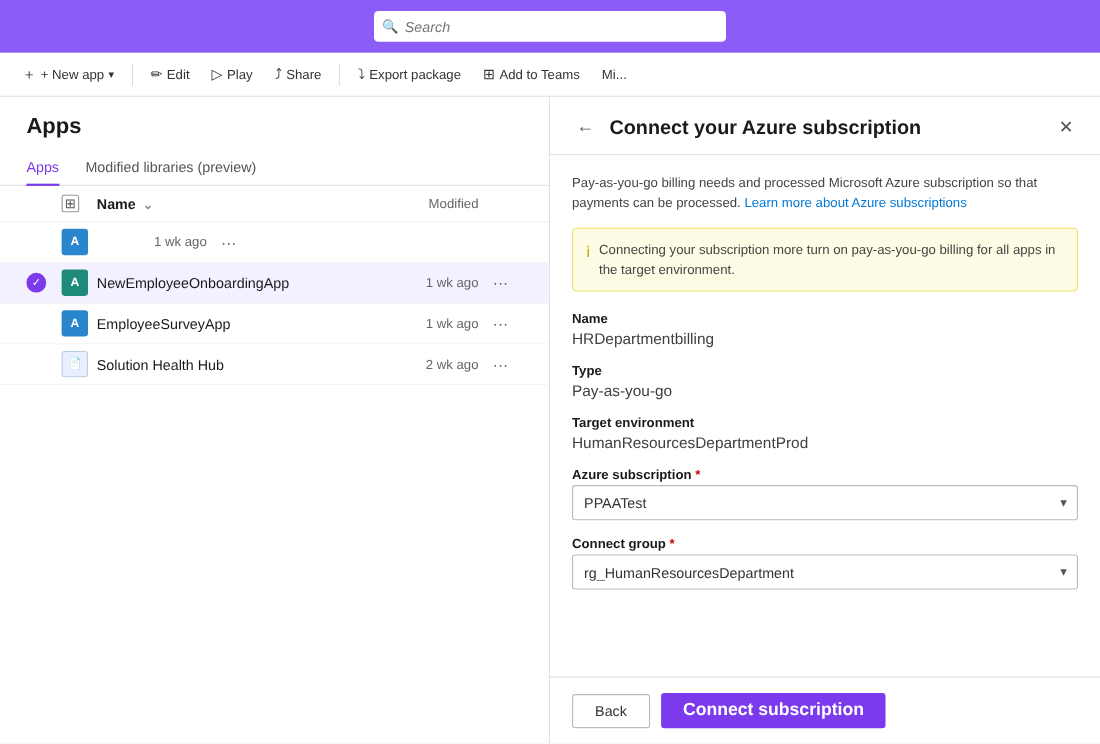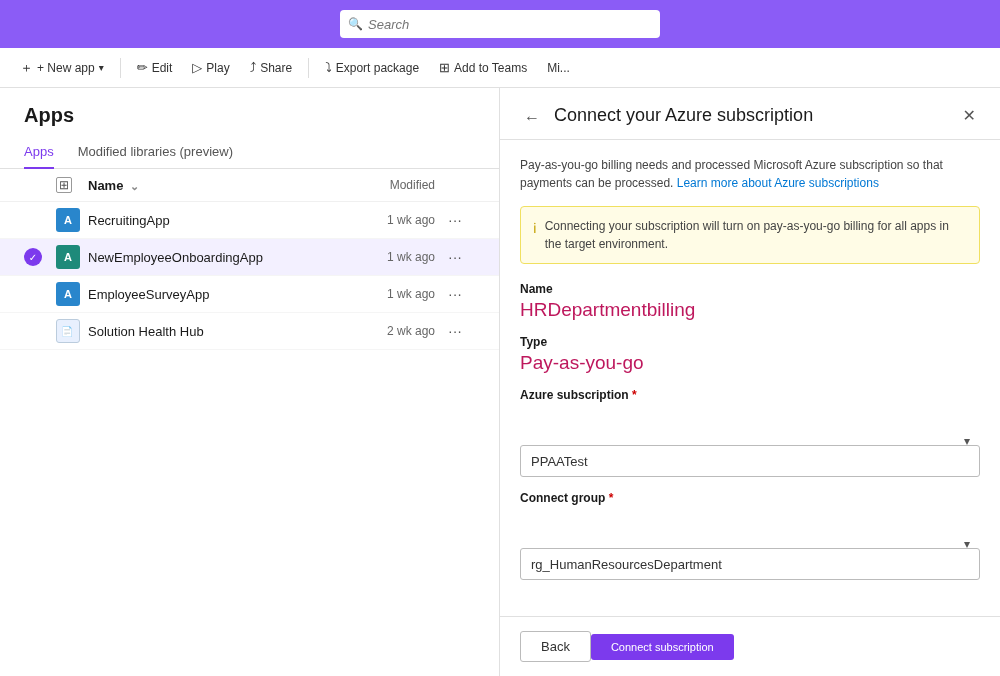--- a/index.html
+++ b/index.html
@@ -195,21 +195,21 @@
     .panel-back-btn {
       color: #555;
       cursor: pointer;
       font-size: 16px;
       border: none;
       background: none;
       padding: 2px 4px;
     }
     .panel-title {
       font-size: 18px;
-      font-weight: 400;
+      font-weight: 700;
       color: #1a1a1a;
       flex: 1;
     }
     .panel-close-btn {
       color: #555;
       cursor: pointer;
       font-size: 16px;
       border: none;
       background: none;
       padding: 2px 4px;
@@ -248,78 +248,78 @@
     .warning-icon { color: #c4a000; font-size: 14px; flex-shrink: 0; margin-top: 1px; }
 
     .field-group { margin-bottom: 14px; }
     .field-label {
       font-size: 12px;
       font-weight: 600;
       color: #1a1a1a;
       margin-bottom: 3px;
     }
     .field-value {
-      font-size: 19px;
-      color: #be185d;
+      font-size: 14px;
+      color: #404040;
     }
 
     .field-label-required::after {
       content: ' *';
       color: #c00;
     }
     .dropdown-wrap {
       position: relative;
     }
     .dropdown-wrap select {
       width: 100%;
       height: 32px;
       border: 1px solid #bbb;
       border-radius: 3px;
       padding: 0 30px 0 10px;
       font-size: 13px;
       color: #333;
       background: white;
       appearance: none;
       cursor: pointer;
-      margin-top: 40px;
     }
     .dropdown-chevron {
       position: absolute;
       right: 10px;
       top: 50%;
       transform: translateY(-50%);
       color: #555;
       pointer-events: none;
       font-size: 12px;
     }
 
     .panel-footer {
       display: flex;
       align-items: center;
       padding: 14px 20px;
       border-top: 1px solid #e0e0e0;
+      gap: 10px;
     }
     .btn-secondary {
       padding: 7px 20px;
       border: 1px solid #bbb;
       border-radius: 3px;
       background: white;
       color: #333;
       font-size: 13px;
       cursor: pointer;
     }
     .btn-primary {
       padding: 7px 20px;
       border: none;
       border-radius: 3px;
       background: #7c3aed;
       color: white;
-      font-size: 11px;
-      cursor: pointer;
-      font-weight: 400;
+      font-size: 16px;
+      cursor: pointer;
+      font-weight: 700;
     }
 
     .header-grid-icon {
       width: 16px;
       height: 16px;
       display: inline-flex;
       align-items: center;
       justify-content: center;
       border: 1px solid #999;
       border-radius: 2px;
@@ -391,21 +391,20 @@
         </div>
         <div class="col-modified">Modified</div>
         <div class="col-actions"></div>
       </div>
 
       <div class="table-row">
         <div class="col-check"></div>
         <div class="col-icon">
           <div class="app-icon blue">A</div>
         </div>
-        <div class="col-name">RecruitingApp</div>
         <div class="col-modified">1 wk ago</div>
         <div class="col-actions">···</div>
       </div>
 
       <div class="table-row selected">
         <div class="col-check">
           <div class="selected-check">✓</div>
         </div>
         <div class="col-icon">
           <div class="app-icon teal">A</div>
@@ -446,33 +445,37 @@
     </div>
 
     <div class="panel-body">
       <div class="panel-description">
         <span>Pay-as-you-go billing needs and processed Microsoft Azure subscription so that payments can be processed.</span>
         <a href="#">Learn more about Azure subscriptions</a>
       </div>
 
       <div class="warning-banner">
         <span class="warning-icon">ℹ</span>
-        <span>Connecting your subscription will turn on pay-as-you-go billing for all apps in the target environment.</span>
+        <span>Connecting your subscription more turn on pay-as-you-go billing for all apps in the target environment.</span>
       </div>
 
       <div class="field-group">
         <div class="field-label">Name</div>
         <div class="field-value">HRDepartmentbilling</div>
       </div>
 
       <div class="field-group">
         <div class="field-label">Type</div>
         <div class="field-value">Pay-as-you-go</div>
       </div>
 
+      <div class="field-group">
+        <div class="field-label">Target environment</div>
+        <div class="field-value">HumanResourcesDepartmentProd</div>
+      </div>
 
       <div class="field-group">
         <div class="field-label field-label-required">Azure subscription</div>
         <div class="dropdown-wrap">
           <select>
             <option>PPAATest</option>
           </select>
           <span class="dropdown-chevron">▾</span>
         </div>
       </div>

